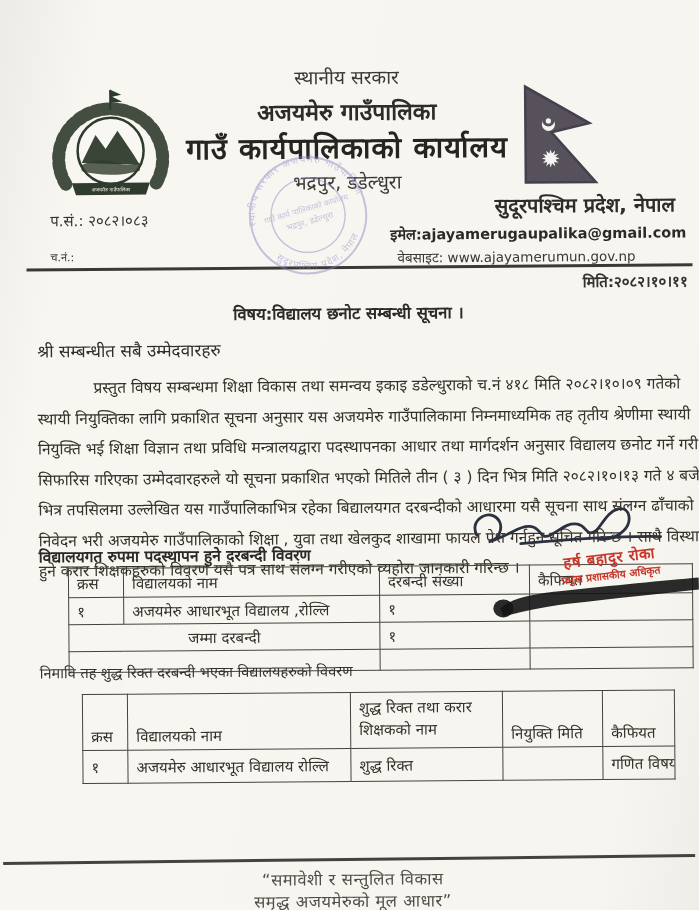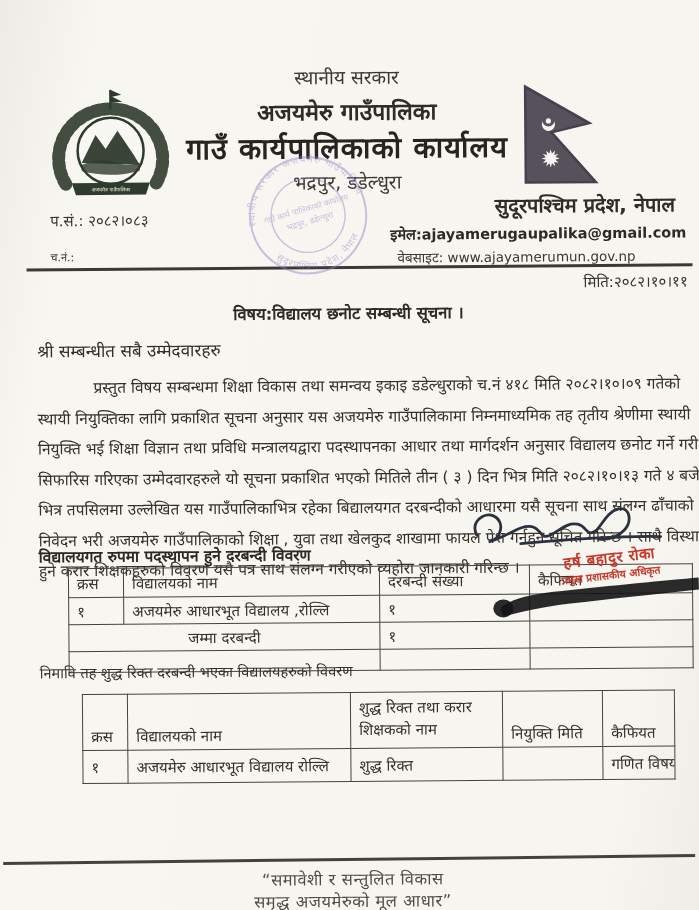--- a/index.html
+++ b/index.html
@@ -15,21 +15,21 @@
   .hdr2{top:95px;font-size:23px;font-weight:600;color:#2e2c28;}
   .hdr3{top:127px;font-size:29px;font-weight:700;color:#262420;letter-spacing:1px;}
   .hdr4{top:169px;font-size:19px;color:#3a3832;}
   .province{top:193px;right:22px;font-size:20px;font-weight:600;color:#2e2c29;}
   .email{top:224px;left:392px;font-size:14.5px;font-weight:700;color:#2c2a26;}
   .website{top:249px;left:399px;font-size:13.5px;font-weight:500;color:#3a3833;}
   .refno{top:208px;left:52px;font-size:15px;font-weight:500;}
   .dispatch{top:247px;left:52px;font-size:11px;font-weight:500;}
   .rule1{top:266px;left:28px;width:666px;height:3px;background:#3b3935;}
   .rule2{top:858px;left:0;width:692px;height:2.5px;background:#45423d;transform:rotate(-0.2deg);}
-  .date{top:273px;right:10px;font-size:15px;font-weight:400;}
+  .date{top:273px;right:10px;font-size:15px;font-weight:700;}
   .subject{top:301px;font-size:16.5px;font-weight:600;color:#2d2b27;}
   .salutation{top:337px;left:38px;font-size:17px;color:#302e29;}
   .bodytext{top:371px;left:38px;width:632px;font-size:15.5px;color:#343129;}
   .bodytext .bl{height:30.5px;line-height:30.5px;white-space:nowrap;}
   .bodytext .bl.first{text-indent:56px;}
   .t1title{top:543px;left:38px;font-size:15.5px;font-weight:700;color:#2b2925;}
   .t2title{top:660px;left:38px;font-size:14.5px;color:#33312c;}
   table.t{border-collapse:collapse;position:absolute;table-layout:fixed;}
   table.t td{border:1.6px solid #46433e;font-size:15px;padding:1px 8px;color:#34312b;
     overflow:hidden;white-space:nowrap;}

